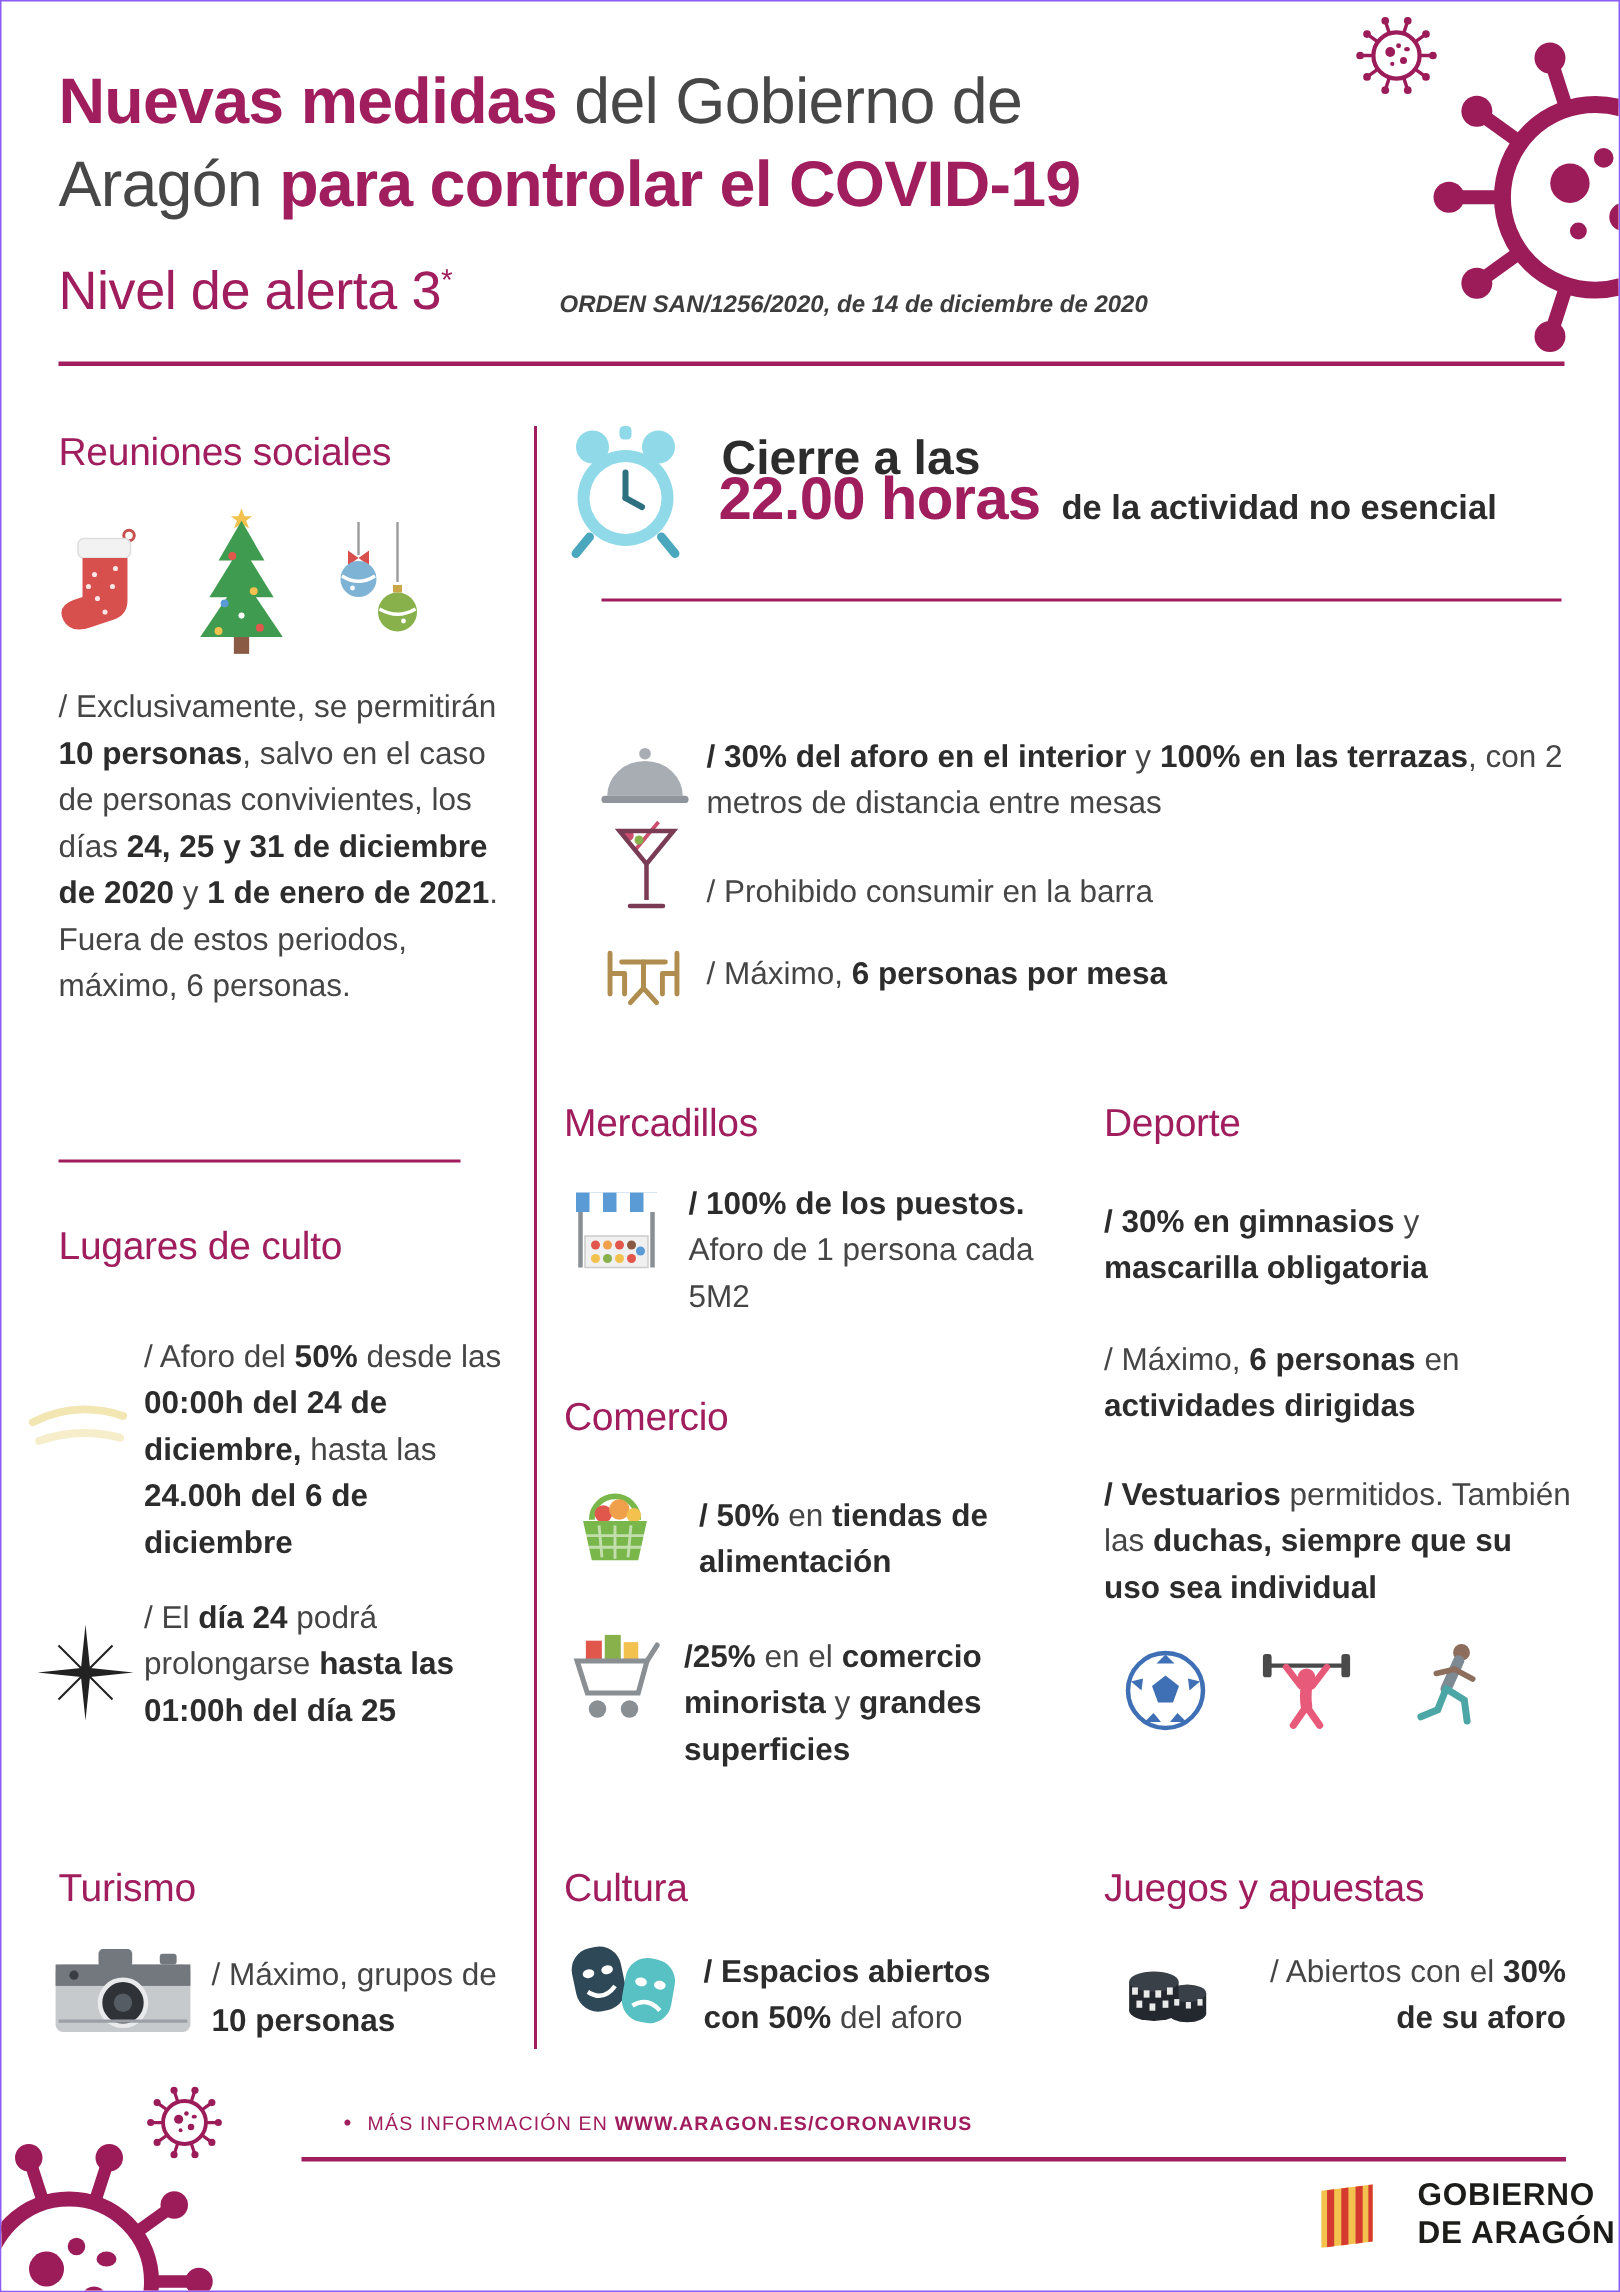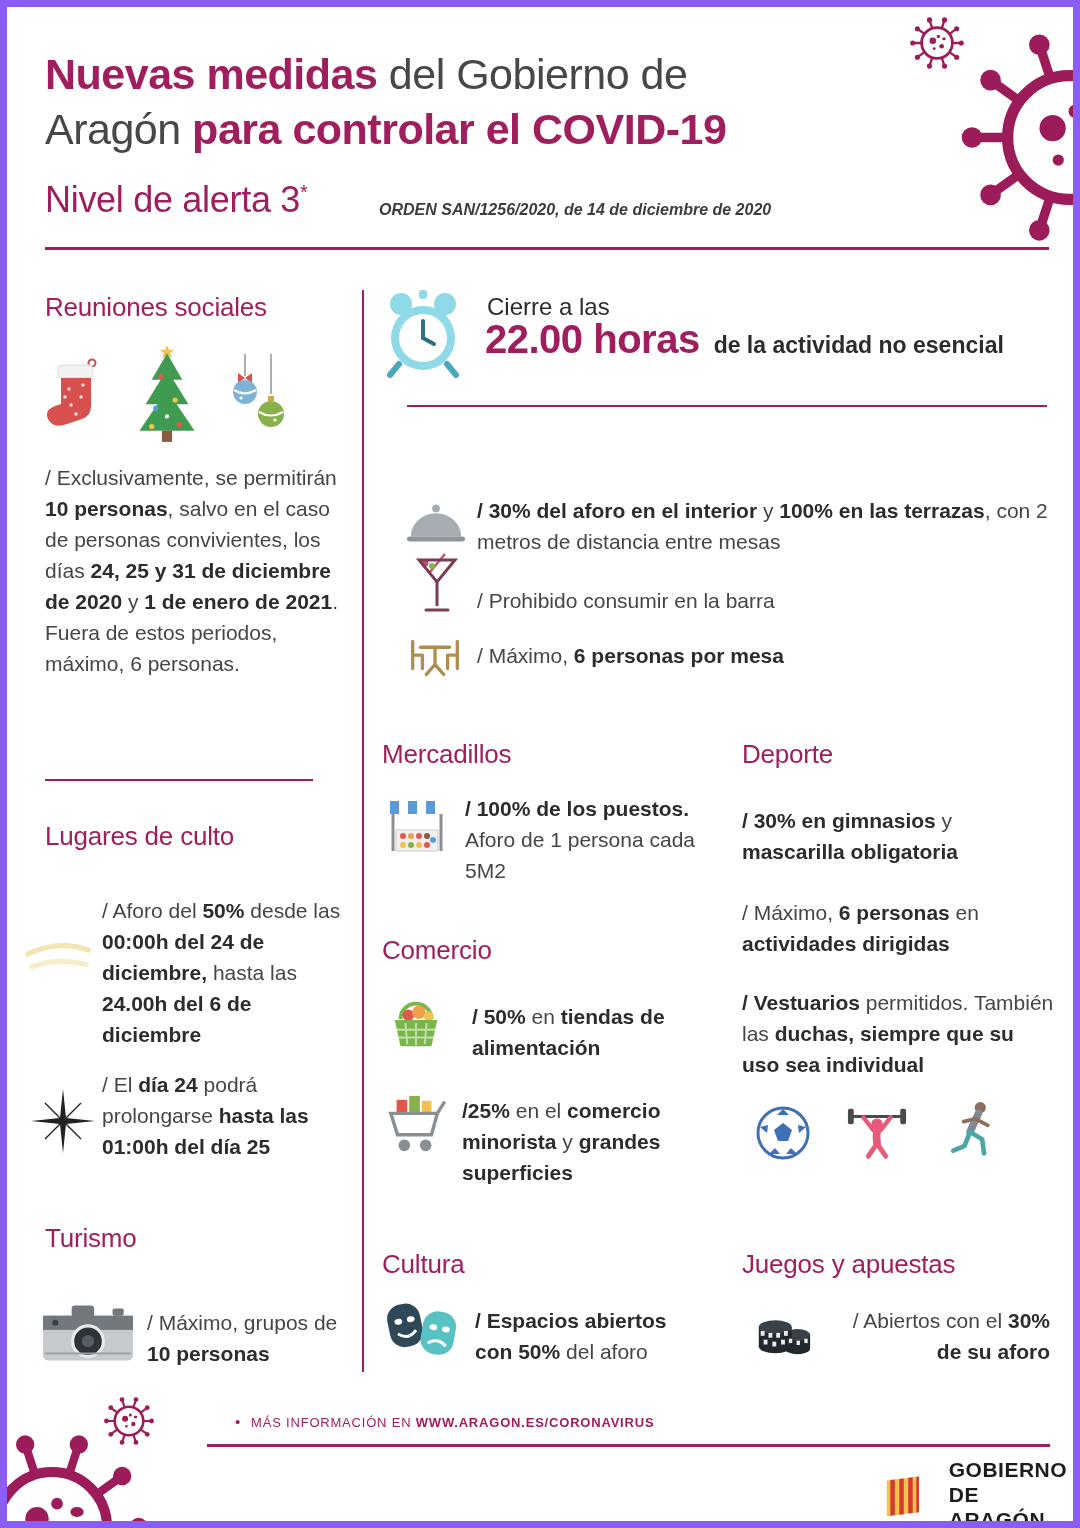--- a/index.html
+++ b/index.html
@@ -4,35 +4,35 @@
 <style>
   :root{
     --accent:#a01d5e;
     --ink:#454545;
     --ink-bold:#2c2c2c;
   }
   *{margin:0;padding:0;box-sizing:border-box;}
   html,body{background:#fff;}
   .page{
     position:relative;width:1080px;height:1528px;background:#ffffff;
-    overflow:hidden;border:7px solid #8b5cf6;
+    overflow:hidden;border:1px solid #8b5cf6;
     font-family:"Liberation Sans","DejaVu Sans",sans-serif;color:var(--ink);
   }
   .abs{position:absolute;}
   .b{font-weight:700;color:var(--ink-bold);}
   .c-accent{color:var(--accent) !important;}
   .title{font-size:43px;line-height:55px;color:#474747;letter-spacing:-0.5px;}
   .title .b{color:#474747;}
   .alert{font-size:36px;color:var(--accent);letter-spacing:-0.3px;}
   .alert sup{font-size:20px;}
   .orden{font-size:16px;font-style:italic;font-weight:700;color:#3d3d3d;}
   .h{font-size:26px;font-weight:400;color:var(--accent);letter-spacing:-0.2px;}
   .t{font-size:21px;line-height:31px;color:var(--ink);}
   .hr{background:var(--accent);}
-  .cierre-line1{font-size:24px;font-weight:400;color:var(--ink-bold);}
+  .cierre-line1{font-size:32px;font-weight:700;color:var(--ink-bold);}
   .cierre-row{display:flex;align-items:baseline;gap:14px;}
   .cierre-big{font-size:40px;font-weight:700;color:var(--accent);letter-spacing:-0.5px;}
   .cierre-rest{font-size:23px;font-weight:700;color:var(--ink-bold);}
   .footer-info{font-size:13px;letter-spacing:0.8px;color:var(--accent);}
   .footer-info .lnk{font-weight:700;}
   .footer-info .dot{margin-right:10px;font-size:15px;}
   .logo-text{font-size:21px;line-height:25px;font-weight:700;color:#1c1c1a;letter-spacing:0.5px;}
   .icon-row{display:flex;align-items:flex-end;gap:34px;}
 </style>
 </head>
@@ -155,21 +155,21 @@
     </g>
   </svg>
   <div class="abs t" style="left:95px;top:888px;width:242px;"><span>/ Aforo del </span><span class="b">50%</span><span> desde las </span><span class="b">00:00h del 24 de diciembre,</span><span> hasta las </span><span class="b">24.00h del 6 de diciembre</span></div>
 
   <svg class="abs" style="left:24px;top:1082px;" width="64" height="64" viewBox="0 0 64 64">
     <path d="M32 0 L35 29 L64 32 L35 35 L32 64 L29 35 L0 32 L29 29 Z" fill="#222222"></path>
     <path d="M14 14 L50 50 M50 14 L14 50" stroke="#222222" stroke-width="1.4"></path>
   </svg>
   <div class="abs t" style="left:95px;top:1062px;width:242px;"><span>/ El </span><span class="b">día 24</span><span> podrá prolongarse </span><span class="b">hasta las 01:00h del día 25</span></div>
 
-  <div class="abs h" style="left:38px;top:1216px;">Turismo</div>
+  <div class="abs h" style="left:38px;top:1242px;">Turismo</div>
   <svg class="abs" style="left:34px;top:1294px;" width="94" height="64" viewBox="0 0 92 62">
     <rect x="2" y="14" width="88" height="44" rx="5" fill="#c7cacd"></rect>
     <rect x="2" y="14" width="88" height="14" fill="#73787e"></rect>
     <rect x="30" y="4" width="22" height="12" rx="3" fill="#73787e"></rect>
     <rect x="70" y="7" width="11" height="7" rx="2" fill="#73787e"></rect>
     <circle cx="46" cy="39" r="15" fill="#2f3338" stroke="#e8eaec" stroke-width="3"></circle>
     <circle cx="46" cy="39" r="6" fill="#565c63"></circle>
     <circle cx="14" cy="21" r="3" fill="#3a3e43"></circle>
     <line x1="4" y1="51" x2="88" y2="51" stroke="#9aa0a5" stroke-width="2"></line>
   </svg>

